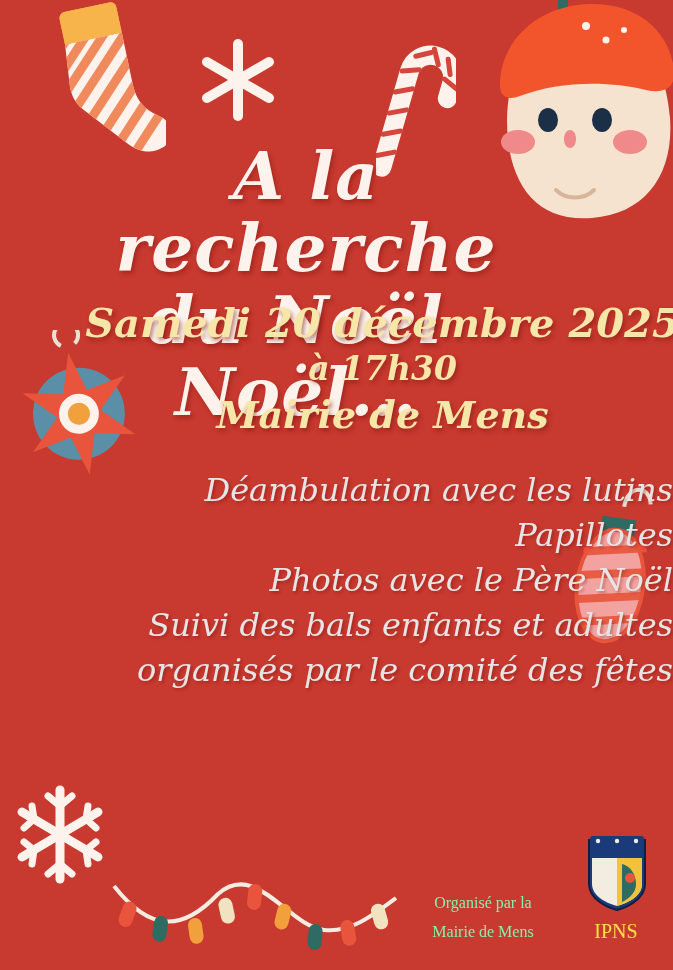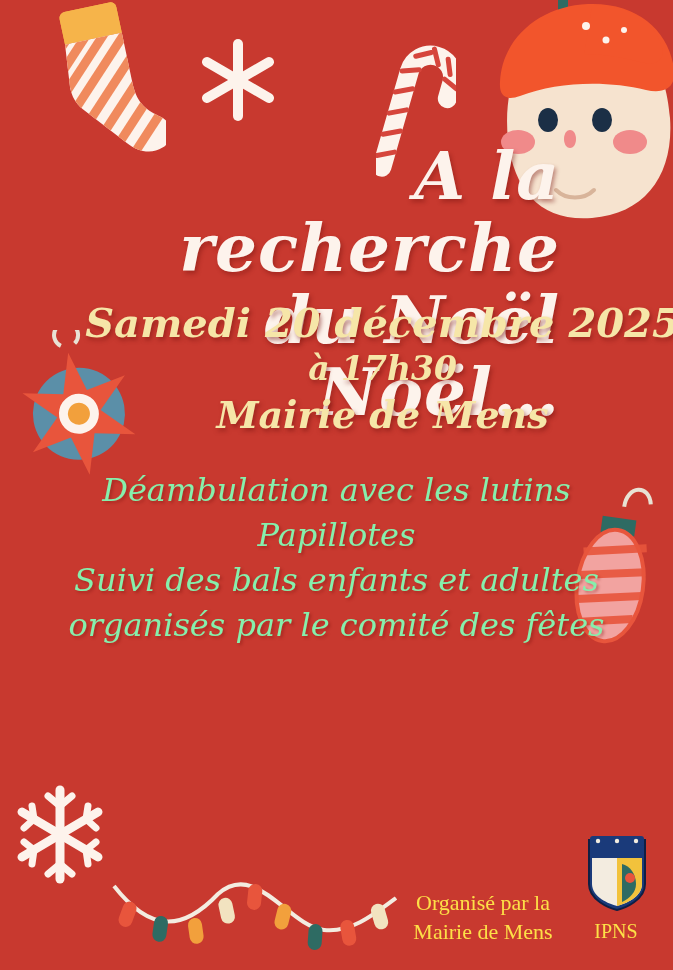--- a/index.html
+++ b/index.html
@@ -47,21 +47,21 @@
 
   
   .lights { left: 110px; top: 868px; width: 290px; height: 90px; }
 
   
   .title {
     position: absolute;
     left: 0;
     top: 140px;
     width: 560px;
-    text-align: right;
+    text-align: center;
     color: #fdf3ec;
     font-family: "DejaVu Serif", serif;
     font-style: italic;
     font-weight: bold;
     font-size: 66px;
     line-height: 72px;
     letter-spacing: 1px;
     text-shadow: 2px 3px 4px rgba(120, 20, 15, .45);
     padding-left: 32px;
     box-sizing: border-box;
@@ -87,39 +87,39 @@
   .when span { display: block; }
   .when .w1 { font-size: 40px; }
   .when .w2 { font-size: 33px; }
   .when .w3 { font-size: 38px; }
 
   .program {
     position: absolute;
     left: 0;
     top: 468px;
     width: 673px;
-    text-align: center;
-    color: #86efac;
+    text-align: right;
+    color: #e5e5e5;
     font-family: "DejaVu Serif", serif;
     font-style: italic;
     font-size: 32px;
     line-height: 45px;
     text-shadow: 2px 2px 3px rgba(120, 20, 15, .4);
   }
   .program .p { display: block; white-space: nowrap; }
 
   .organizer {
     position: absolute;
     left: 378px;
     top: 888px;
     width: 210px;
     text-align: center;
-    color: #fde047;
+    color: #86efac;
     font-family: "Liberation Serif", serif;
-    font-size: 22px;
+    font-size: 16px;
     line-height: 29px;
   }
   .organizer span { display: block; }
 
   .ipns {
     position: absolute;
     left: 576px;
     top: 920px;
     width: 80px;
     text-align: center;
@@ -310,20 +310,21 @@
 
   <div class="when">
     <span class="w1">Samedi 20 décembre 2025</span>
     <span class="w2">à 17h30</span>
     <span class="w3">Mairie de Mens</span>
   </div>
 
   <div class="program">
     <span class="p">Déambulation avec les lutins</span>
     <span class="p">Papillotes</span>
+    <span class="p">Photos avec le Père Noël</span>
     <span class="p">Suivi des bals enfants et adultes</span>
     <span class="p">organisés par le comité des fêtes</span>
   </div>
 
   <div class="organizer">
     <span>Organisé par la</span>
     <span>Mairie de Mens</span>
   </div>
 
   <div class="crest">

